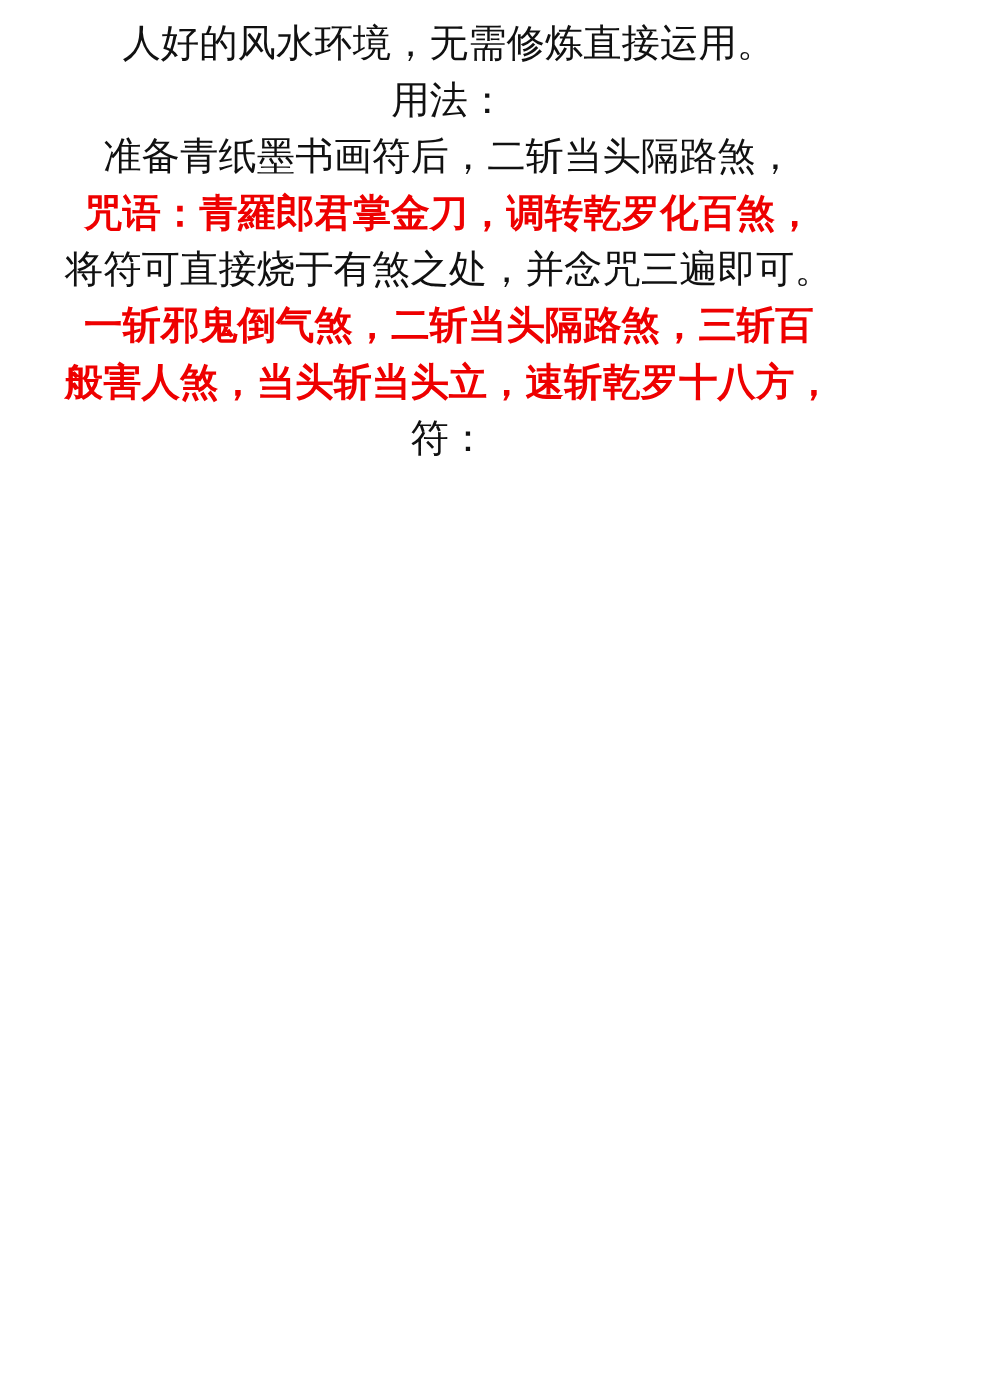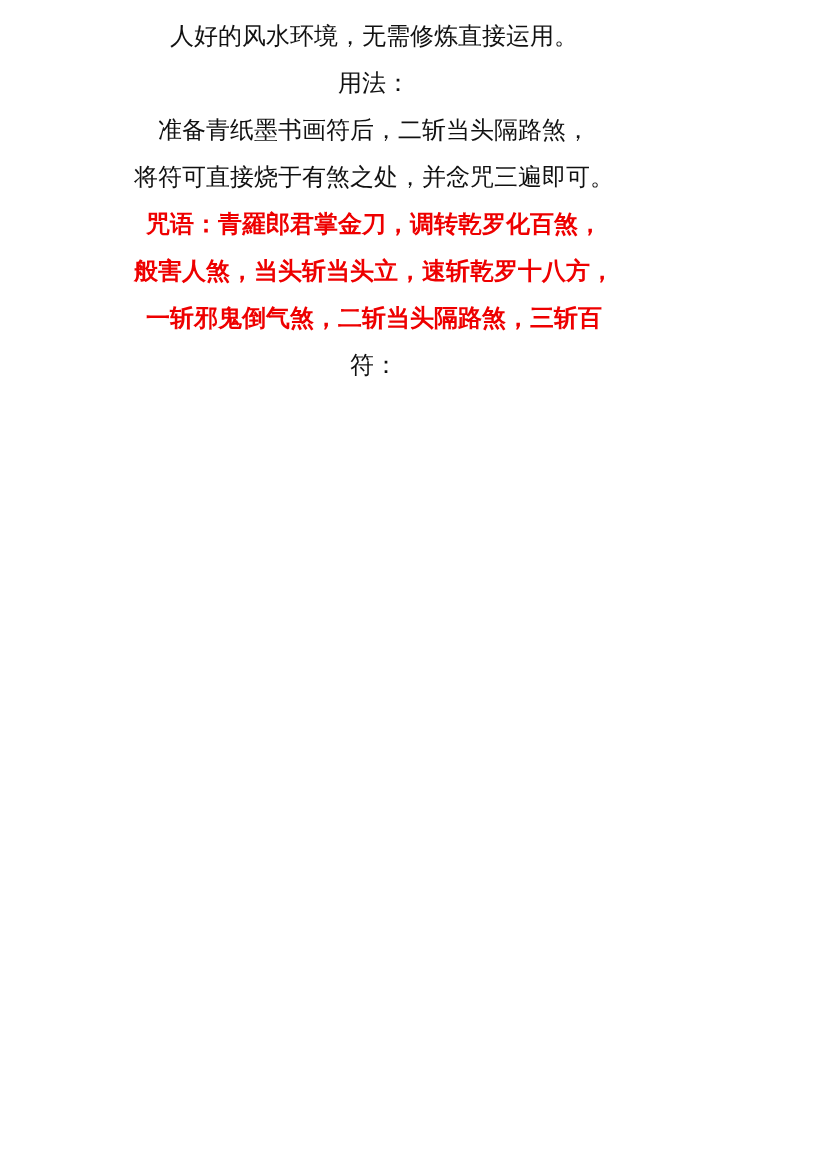--- a/index.html
+++ b/index.html
@@ -15,21 +15,21 @@
     overflow: hidden;
     font-family: "Liberation Serif", "DejaVu Serif", serif;
   }
   .textblock {
     box-sizing: border-box;
     width: 748px;           
     padding-top: 13px;
     text-align: center;
   }
   .line {
-    font-size: 24px;
+    font-size: 32px;
     line-height: 47px;
     white-space: nowrap;
   }
   .black {
     color: var(--body-text, #111111);
     font-weight: normal;
   }
   .red {
     color: var(--mantra-red, #ee0000);
     font-weight: bold;
@@ -45,25 +45,25 @@
 
 <div class="page">
   <div class="textblock">
 
     <div class="line black">人好的风水环境，无需修炼直接运用。</div>
 
     <div class="line black">用法：</div>
 
     <div class="line black">准备青纸墨书画符后，二斩当头隔路煞，</div>
 
+    <div class="line red"><span>咒语：青</span><span class="alt-glyph">羅</span><span>郎君掌金刀，调转乾罗化百煞，</span></div>
+
     <div class="line black">将符可直接烧于有煞之处，并念咒三遍即可。</div>
 
-    <div class="line red"><span>咒语：青</span><span class="alt-glyph">羅</span><span>郎君掌金刀，调转乾罗化百煞，</span></div>
+    <div class="line red">一斩邪鬼倒气煞，二斩当头隔路煞，三斩百</div>
 
     <div class="line red">般害人煞，当头斩当头立，速斩乾罗十八方，</div>
-
-    <div class="line red">一斩邪鬼倒气煞，二斩当头隔路煞，三斩百</div>
 
 
     <div class="line black">符：</div>
 
   </div>
 </div>
 
 </body></html>

